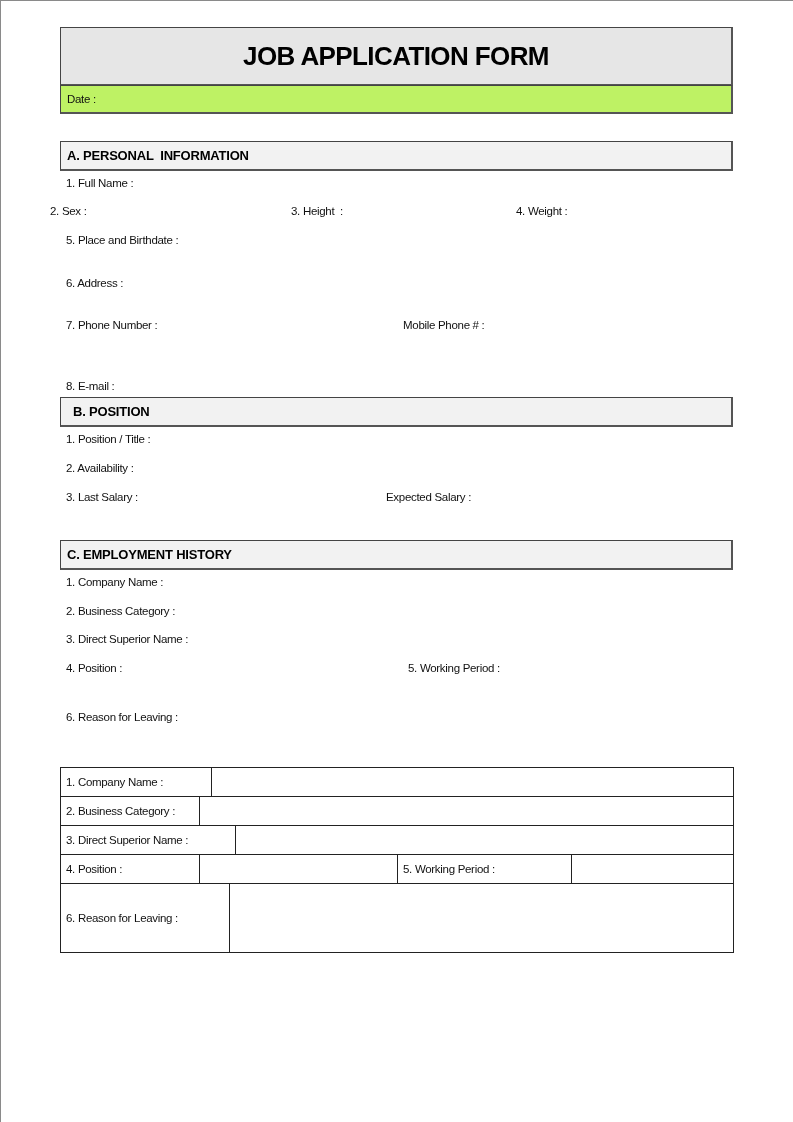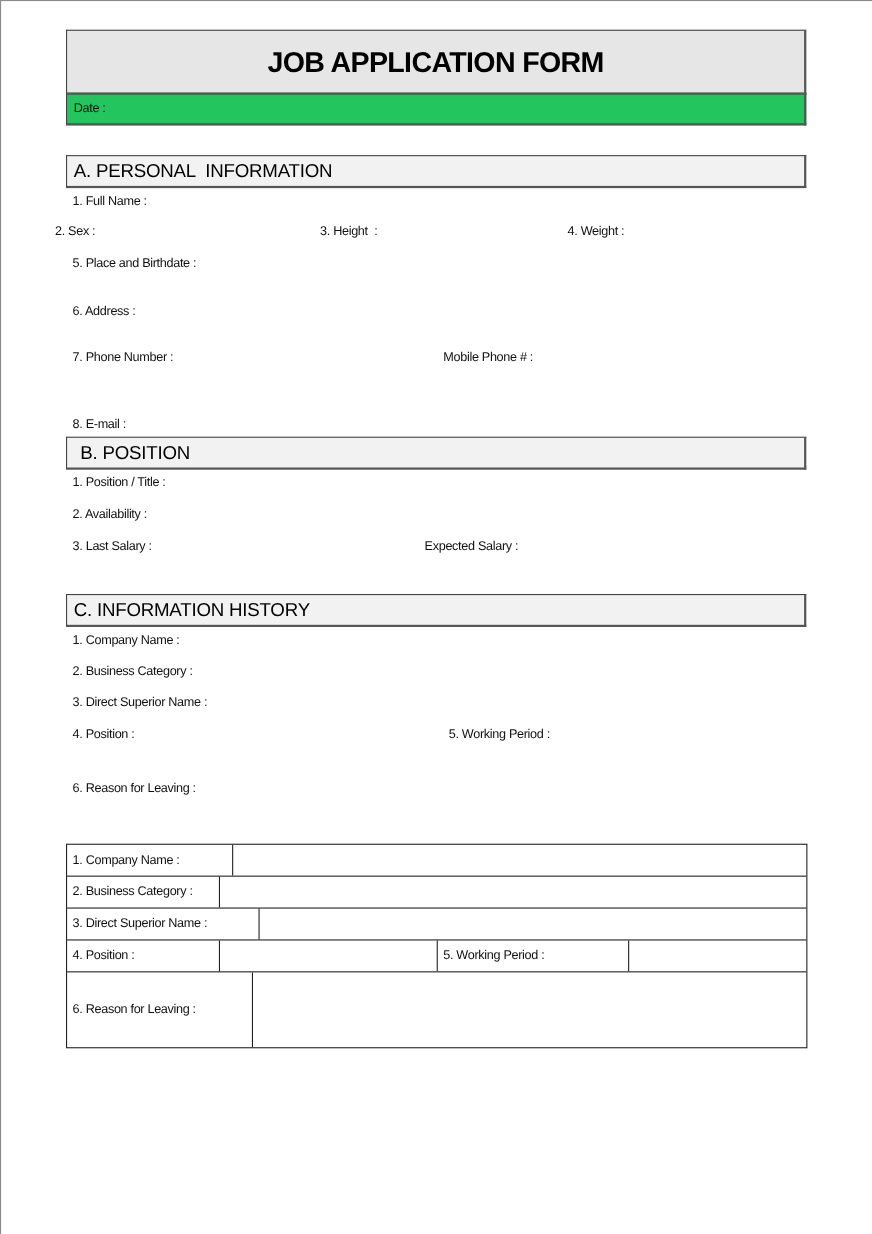--- a/index.html
+++ b/index.html
@@ -9,24 +9,24 @@
   }
   .page-border-top { position: absolute; left: 0; top: 0; width: 793px; height: 1px; background: #8a8a8a; }
   .page-border-left { position: absolute; left: 0; top: 0; width: 1px; height: 1122px; background: #8a8a8a; }
   .box {
     position: absolute; left: 60px; width: 673px; box-sizing: border-box;
     border-top: 1px solid #444; border-left: 1px solid #444;
     border-right: 2px solid #555; border-bottom: 2px solid #555;
   }
   .title-box { top: 27px; height: 59px; background: #e6e6e6; display: flex; align-items: center; justify-content: center; }
   .title { font-size: 26px; font-weight: bold; letter-spacing: -0.6px; color: #000; }
-  .date-box { top: 85px; height: 29px; background: #22c55e; display: flex; align-items: center; padding-left: 6px; }
+  .date-box { top: 85px; height: 29px; background: #bef264; display: flex; align-items: center; padding-left: 6px; }
   .small { font-size: 11.5px; letter-spacing: -0.3px; color: #111; }
   .section-head { height: 30px; background: #f2f2f2; display: flex; align-items: center; padding-left: 6px; }
-  .section-head span { font-size: 17px; font-weight: normal; letter-spacing: -0.2px; color: #000; }
+  .section-head span { font-size: 13px; font-weight: bold; letter-spacing: -0.2px; color: #000; }
   .field { position: absolute; font-size: 11.5px; letter-spacing: -0.3px; color: #111; white-space: pre; }
   .tbl { position: absolute; left: 60px; top: 767px; width: 674px; height: 186px; box-sizing: border-box; border: 1px solid #222; }
   .row { position: absolute; left: 0; width: 672px; box-sizing: border-box; border-bottom: 1px solid #222; }
   .row:last-child { border-bottom: none; }
   .cell { position: absolute; top: 0; height: 100%; box-sizing: border-box; display: flex; align-items: center; padding-left: 5px; font-size: 11.5px; letter-spacing: -0.3px; color: #111; }
   .vline { position: absolute; top: 0; width: 1px; height: 100%; background: #222; }
 </style>
 </head>
 <body>
 
@@ -55,21 +55,21 @@
 
 <div class="box section-head" style="top:397px;padding-left:12px;">
   <span>B. POSITION</span>
 </div>
 <span class="field" style="left:66px; top:433px;">1. Position / Title :</span>
 <span class="field" style="left:66px; top:462px;">2. Availability :</span>
 <span class="field" style="left:66px; top:491px;">3. Last Salary :</span>
 <span class="field" style="left:386px; top:491px;">Expected Salary :</span>
 
 <div class="box section-head" style="top:540px;">
-  <span>C. INFORMATION HISTORY</span>
+  <span>C. EMPLOYMENT HISTORY</span>
 </div>
 <span class="field" style="left:66px; top:576px;">1. Company Name :</span>
 <span class="field" style="left:66px; top:605px;">2. Business Category :</span>
 <span class="field" style="left:66px; top:633px;">3. Direct Superior Name :</span>
 <span class="field" style="left:66px; top:662px;">4. Position :</span>
 <span class="field" style="left:408px; top:662px;">5. Working Period :</span>
 <span class="field" style="left:66px; top:711px;">6. Reason for Leaving :</span>
 
 <div class="tbl">
   <div class="row" style="top:0; height:29px;">

